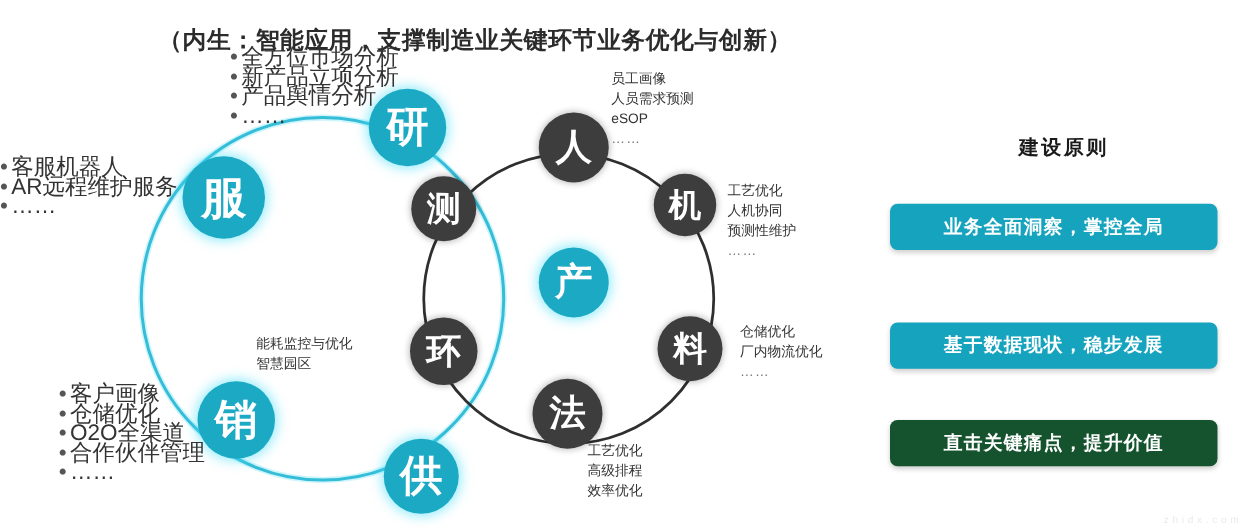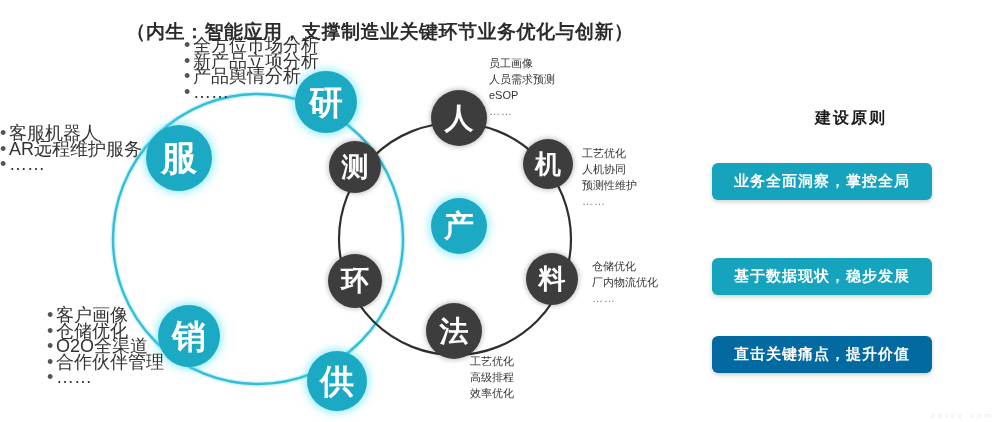--- a/index.html
+++ b/index.html
@@ -92,38 +92,38 @@
     width: 262px;
     text-align: center;
     font-size: 16px;
     font-weight: bold;
     color: #1a1a1a;
     letter-spacing: 2px;
   }
   .badge {
     position: absolute;
     left: 712px;
-    width: 220px;
+    width: 262px;
     height: 37px;
     border-radius: 6px;
     display: flex;
     align-items: center;
     justify-content: center;
     color: #ffffff;
     font-size: 15px;
     font-weight: bold;
     letter-spacing: 1px;
     white-space: nowrap;
   }
   .badge.teal {
     background: #15A3BE;
     box-shadow: 0 2px 4px rgba(0,0,0,0.18);
   }
   .badge.red {
-    background: #0369a1;
+    background: #14532d;
     box-shadow: 0 2px 4px rgba(0,0,0,0.20);
   }
 
   
   .watermark {
     position: absolute;
     right: 6px;
     bottom: 2px;
     text-align: center;
     opacity: 0.30;
@@ -216,20 +216,24 @@
 
   <div class="notes" style="left:47px; top:308px;">
     <div class="row"><span class="dot">•</span><span>客户画像</span></div>
     <div class="row"><span class="dot">•</span><span>仓储优化</span></div>
     <div class="row"><span class="dot">•</span><span>O2O全渠道</span></div>
     <div class="row"><span class="dot">•</span><span>合作伙伴管理</span></div>
     <div class="row"><span class="dot">•</span><span>……</span></div>
   </div>
 
 
+  <div class="plain" style="left:205px; top:267px;">
+    <div class="row">能耗监控与优化</div>
+    <div class="row">智慧园区</div>
+  </div>
 
   <div class="plain" style="left:489px; top:55px;">
     <div class="row">员工画像</div>
     <div class="row">人员需求预测</div>
     <div class="row">eSOP</div>
     <div class="row dots">……</div>
   </div>
 
   <div class="plain" style="left:582px; top:145px;">
     <div class="row">工艺优化</div>

